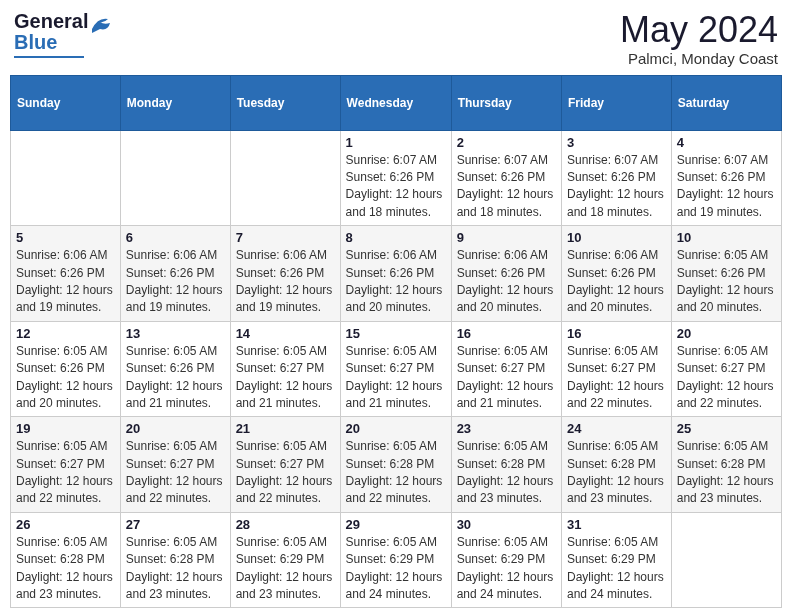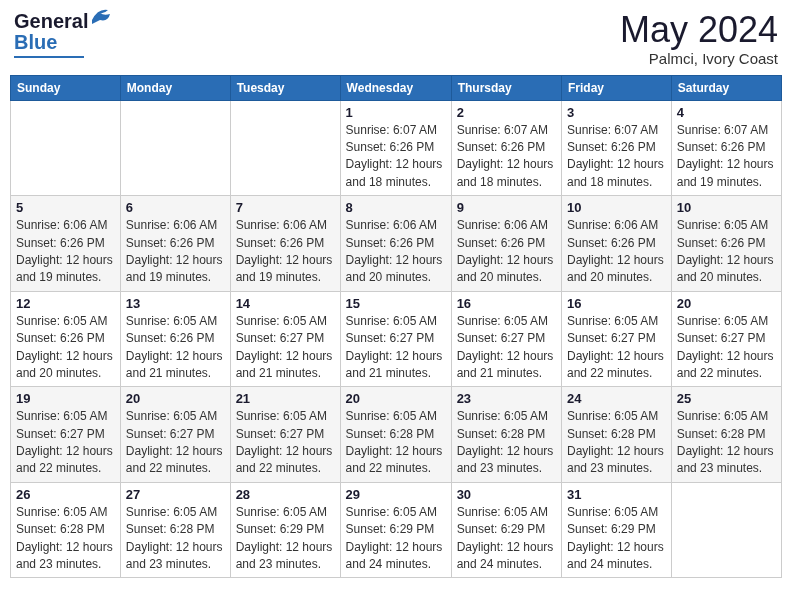--- a/index.html
+++ b/index.html
@@ -45,21 +45,21 @@
       width: 100%;
       border-collapse: collapse;
       border: 1px solid #ccc;
     }
     .calendar th {
       background: #2a6db5;
       color: #fff;
       font-size: 12px;
       font-weight: bold;
       text-align: left;
-      padding: 5px 6px;
+      padding: 20px 6px;
       border: 1px solid #1e5a9a;
     }
     .calendar td {
       vertical-align: top;
       border: 1px solid #ccc;
       padding: 4px 5px;
       font-size: 10px;
       color: #333;
       width: 113px;
       min-height: 80px;
@@ -82,34 +82,34 @@
     }
     .empty-cell {
       background: #fff !important;
     }
   </style>
 </head>
 <body>
 
 <div class="header">
   <div class="logo">
-    <div style="display:flex; align-items:flex-start;">
+    <div style="display:flex; align-items:flex-end;">
       <span style="font-size:20px; font-weight:bold; color:#1a1a2e;">General</span>
       <svg width="22" height="18" viewBox="0 0 22 18" style="margin-left:2px; margin-top:-4px;">
         <path d="M2,14 Q8,2 18,4 Q14,8 10,7 Q14,10 20,8 Q18,16 10,14 Q6,16 2,18Z" fill="#2a6db5"></path>
       </svg>
     </div>
     <div style="display:flex; align-items:center; margin-top:-2px;">
       <span style="font-size:20px; font-weight:bold; color:#2a6db5;">Blue</span>
     </div>
     <div class="logo-line"></div>
   </div>
   <div class="title-area">
     <div class="month-title">May 2024</div>
-    <div class="location">Palmci, Ivory Coast</div>
+    <div class="location">Palmci, Monday Coast</div>
   </div>
 </div>
 
 <table class="calendar">
   <thead>
     <tr>
       <th>Sunday</th>
       <th>Monday</th>
       <th>Tuesday</th>
       <th>Wednesday</th>

